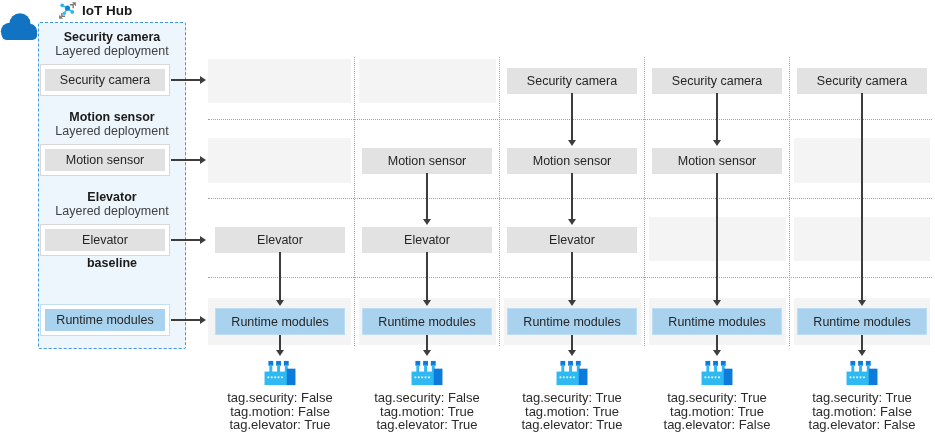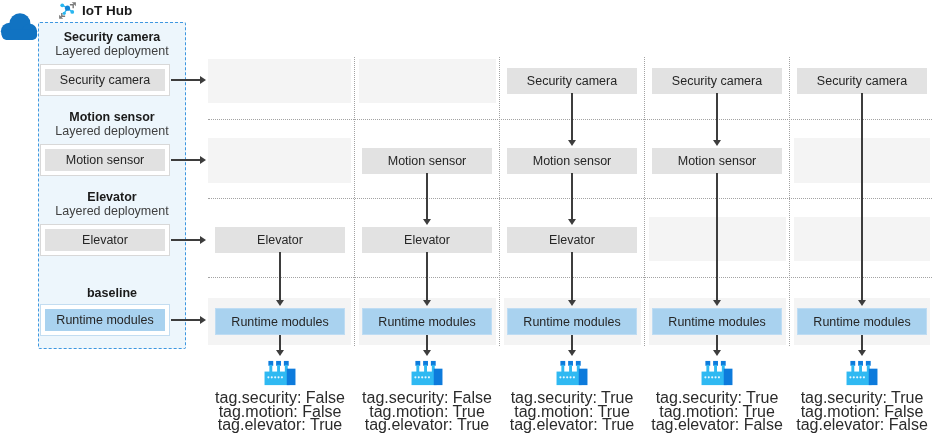--- a/index.html
+++ b/index.html
@@ -32,21 +32,21 @@
   .mbox.blue{background:#a9d2ef;border:1px solid #bedcf3;box-sizing:border-box;height:27px;}
   
   .shaft-v{position:absolute;width:2px;background:#3d3d3d;}
   .head-down{position:absolute;width:0;height:0;border-left:4px solid transparent;
     border-right:4px solid transparent;border-top:6px solid #3d3d3d;}
   .shaft-h{position:absolute;height:2px;background:#3d3d3d;}
   .head-right{position:absolute;width:0;height:0;border-top:4px solid transparent;
     border-bottom:4px solid transparent;border-left:6px solid #3d3d3d;}
   
   .factory{position:absolute;width:38px;height:29px;}
-  .tags{position:absolute;width:150px;text-align:center;font-size:16px;line-height:13.5px;color:#2b2b2b;}
+  .tags{position:absolute;width:150px;text-align:center;font-size:13px;line-height:13.5px;color:#2b2b2b;}
 </style>
 </head>
 <body>
 
 <div class="canvas">
 
   <svg class="cloud" width="42" height="33" viewBox="0 0 44 34">
     <g fill="#1173c2">
       <circle cx="12" cy="21" r="9"></circle>
       <circle cx="23" cy="13" r="11"></circle>
@@ -89,21 +89,21 @@
   <div class="pbox" style="top:144px">
     <div class="inner">Motion sensor</div>
   </div>
 
   <div class="ptitle" style="top:190px">Elevator</div>
   <div class="psub" style="top:204px">Layered deployment</div>
   <div class="pbox" style="top:224px">
     <div class="inner">Elevator</div>
   </div>
 
-  <div class="ptitle" style="top:286px">baseline</div>
+  <div class="ptitle" style="top:256px">baseline</div>
   <div class="pbox blue" style="top:304px">
     <div class="inner">Runtime modules</div>
   </div>
 
   <div class="shaft-h" style="left:171px;top:79px;width:29px"></div>
   <div class="head-right" style="left:200px;top:76px"></div>
   <div class="shaft-h" style="left:171px;top:159px;width:29px"></div>
   <div class="head-right" style="left:200px;top:156px"></div>
   <div class="shaft-h" style="left:171px;top:239px;width:29px"></div>
   <div class="head-right" style="left:200px;top:236px"></div>

